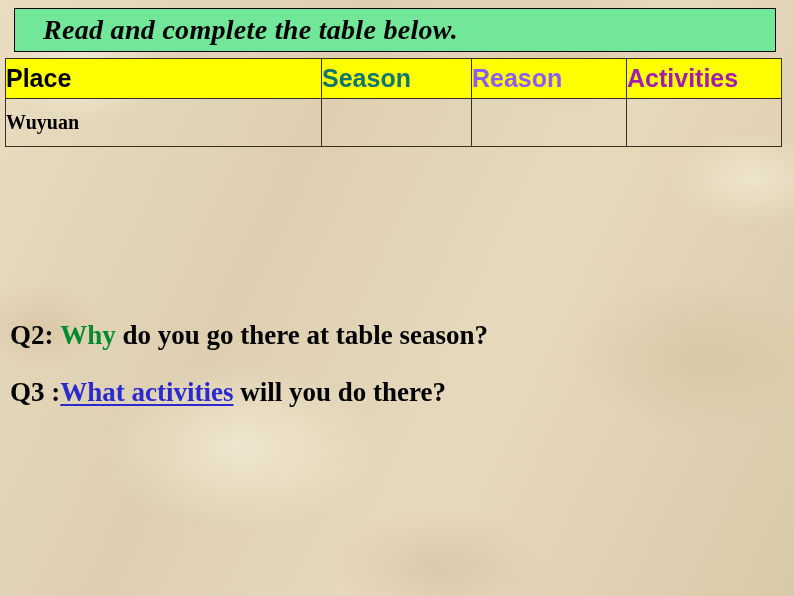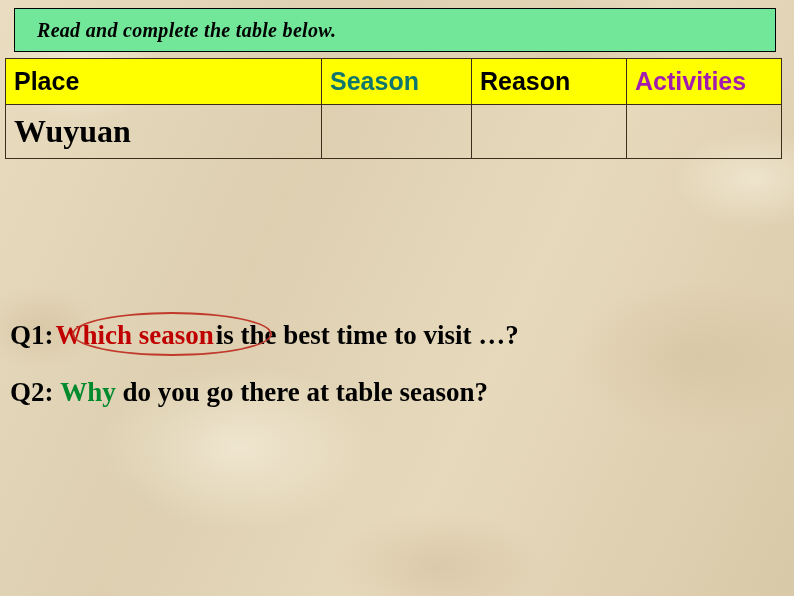--- a/index.html
+++ b/index.html
@@ -40,58 +40,58 @@
     background: #72e79a;
     border: 1px solid #000000;
     box-sizing: border-box;
     display: flex;
     align-items: center;
   }
   .banner-text {
     font-family: "Liberation Serif", serif;
     font-style: italic;
     font-weight: bold;
-    font-size: 20px;
+    font-size: 28px;
     color: #000000;
-    padding-left: 22px;
+    padding-left: 28px;
     letter-spacing: 0.3px;
   }
   table.main-table {
     position: absolute;
     left: 5px;
     top: 58px;
     width: 776px;
     border-collapse: collapse;
     table-layout: fixed;
   }
   table.main-table td, table.main-table th {
     border: 1px solid #3a2f1c;
     box-sizing: border-box;
-    padding: 8px;
+    padding: 0;
   }
   th.hdr {
     background: #ffff00;
     height: 40px;
     text-align: left;
     font-family: "Liberation Sans", sans-serif;
     font-weight: bold;
     font-size: 25px;
     padding-left: 6px;
     vertical-align: middle;
   }
   th.hdr-place { color: #000000; }
   th.hdr-season { color: #0f766e; }
-  th.hdr-reason { color: #000000; }
+  th.hdr-reason { color: #8b5cf6; }
   th.hdr-activities { color: #a21caf; }
 
   td.rowlabel {
     height: 48px;
     font-family: "Liberation Serif", serif;
     font-weight: bold;
-    font-size: 32px;
+    font-size: 20px;
     color: #000000;
     padding-left: 8px;
     vertical-align: middle;
     background: transparent;
   }
   td.cell {
     background: transparent;
   }
   .questions {
     position: absolute;
@@ -161,24 +161,23 @@
         <td class="rowlabel">Wuyuan</td>
         <td class="cell"></td>
         <td class="cell"></td>
         <td class="cell"></td>
       </tr>
     </tbody>
   </table>
 
   <div class="questions">
 
-    <div class="q" style="position:relative;">
-      <span>Q1:</span><span class="q1-hl">Which season</span><span>is the best time to visit …?</span>
-      <span class="ellipse"></span>
-    </div>
 
     <div class="q">
       <span>Q2:</span>&nbsp;<span class="q2-hl">Why</span>&nbsp;<span>do you go there at table season?</span>
     </div>
 
+    <div class="q">
+      <span>Q3 :</span><span class="q3-hl">What activities</span>&nbsp;<span>will you do there?</span>
+    </div>
 
   </div>
 </div>
 
 </body></html>

